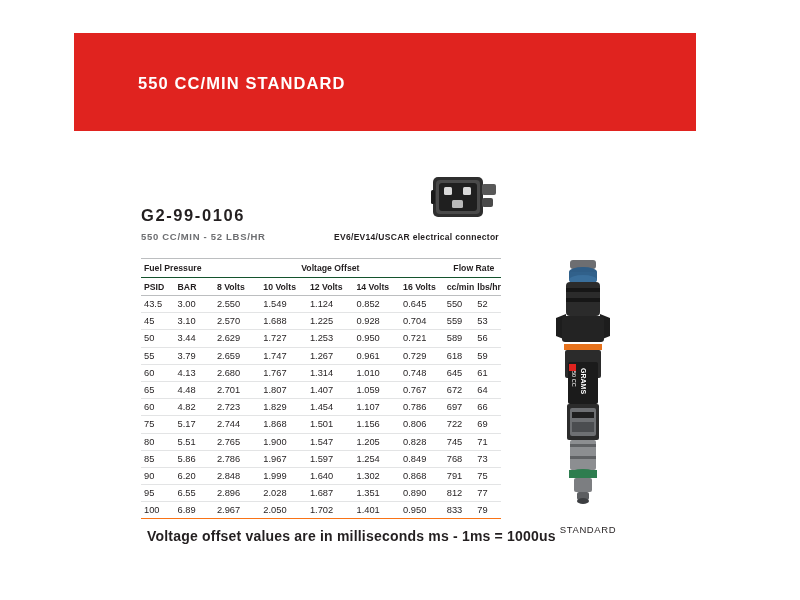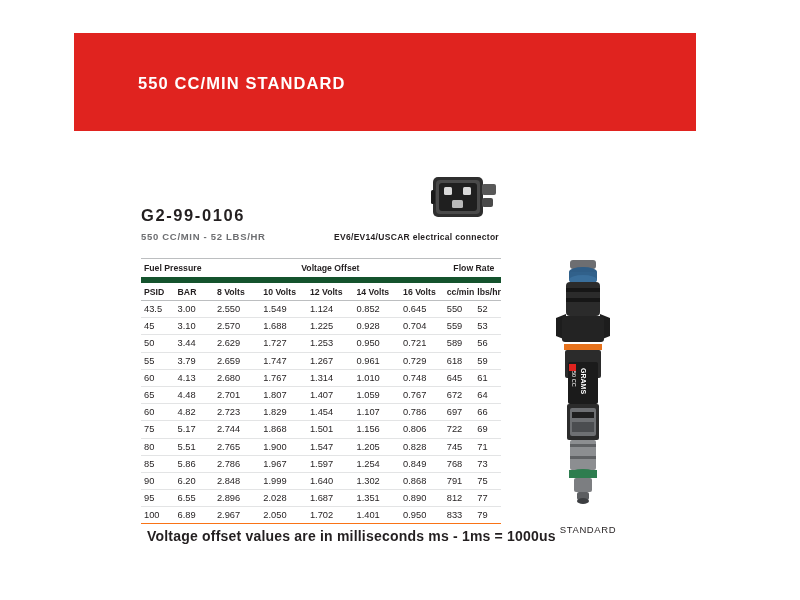--- a/index.html
+++ b/index.html
@@ -97,21 +97,21 @@
     text-align: left;
     font-weight: normal;
   }
   
   tr.grp th {
     height: 18px;
     vertical-align: middle;
     font-size: 8.7px;
     font-weight: bold;
     border-top: 1px solid #bcbec0;
-    border-bottom: 6px solid #14532d;
+    border-bottom: 1px solid #14532d;
     color: #231f20;
     padding-left: 3px;
   }
   tr.grp th.ctr { text-align: center; margin-top: 44px; }
   tr.sub th {
     height: 17px;
     vertical-align: middle;
     font-size: 8.7px;
     font-weight: bold;
     border-bottom: 1px solid #bcbec0;

